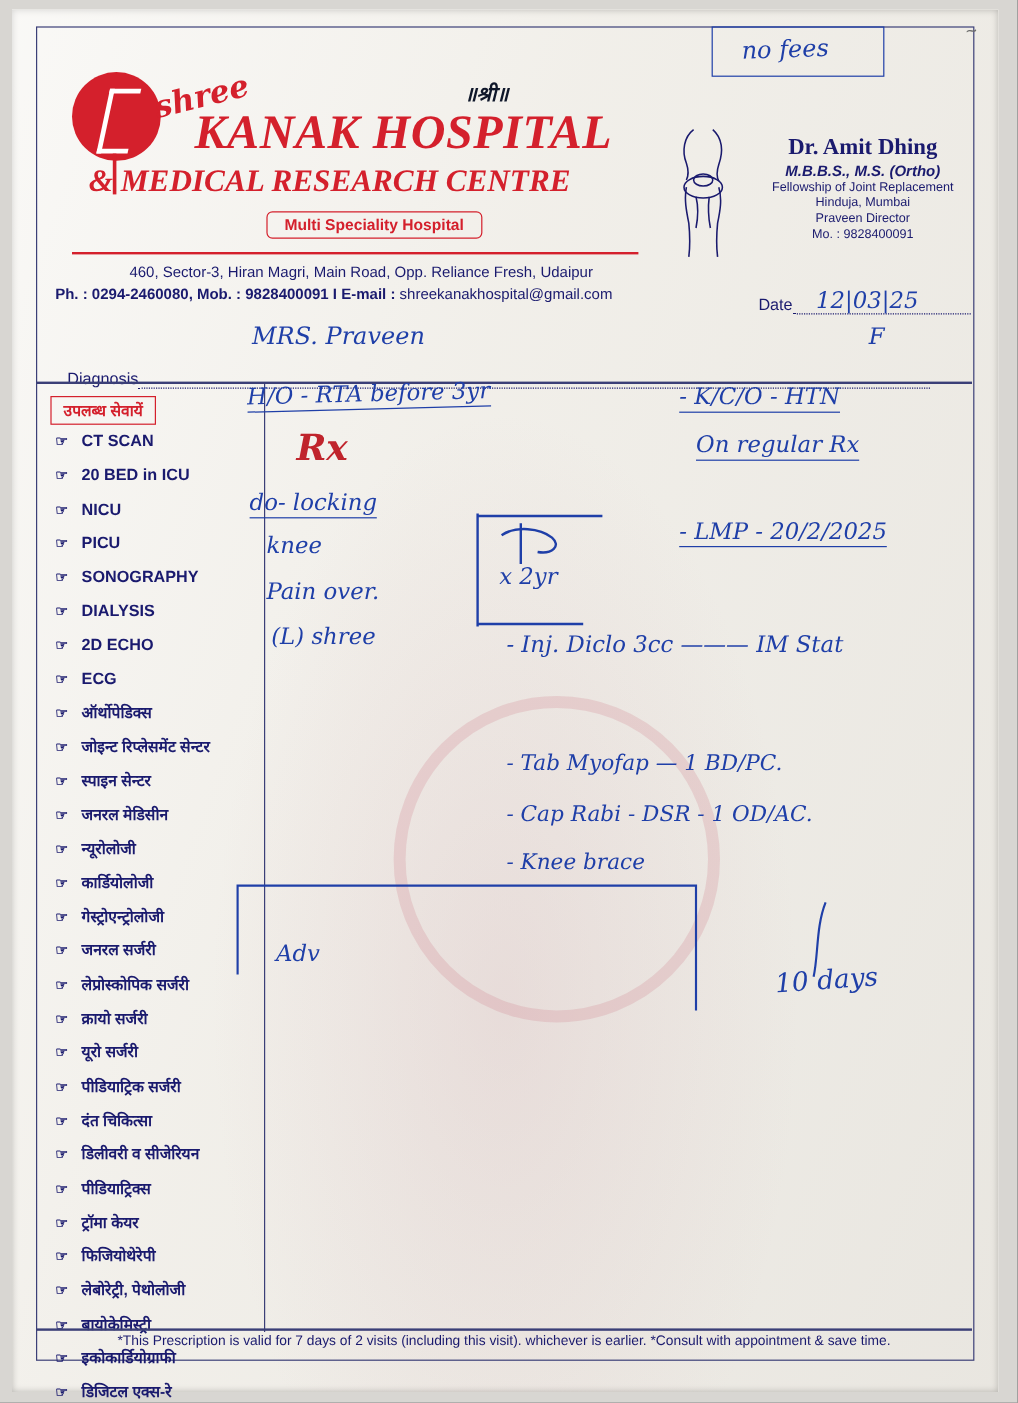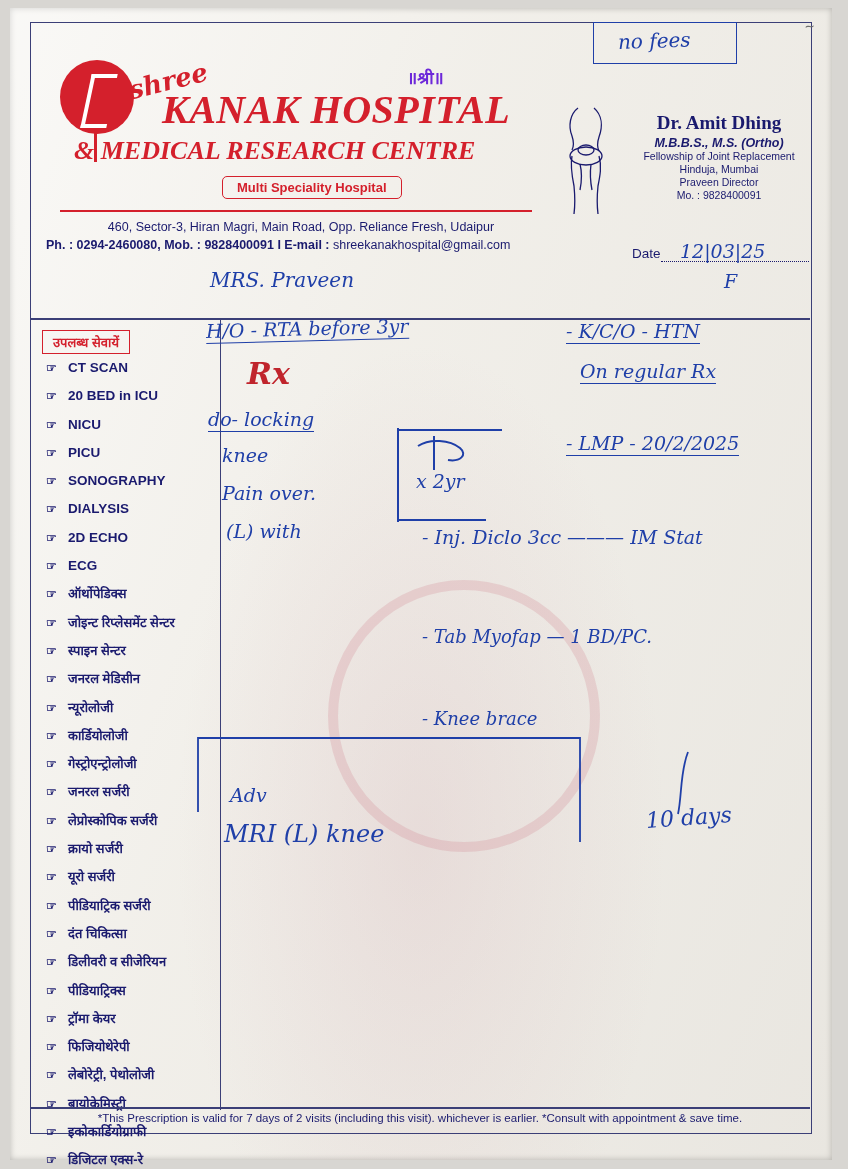--- a/index.html
+++ b/index.html
@@ -80,24 +80,25 @@
     left: 96px; top: 42px;
     font-family: "DejaVu Serif", serif;
     font-style: italic;
     font-weight: bold;
     font-size: 26px;
     color: #d4202c;
     transform: rotate(-14deg);
   }
   .shri-hindi {
     position: absolute;
-    left: 375px; top: 42px;
+    left: 355px; top: 42px;
     font-size: 17px;
-    color: #6d28d9;
-    font-weight: bold;
+    color: #0f172a;
+    font-weight: bold;
+    font-style: italic;
   }
   .h-main {
     position: absolute;
     left: 130px; top: 62px;
     font-family: "Liberation Serif", serif;
     font-size: 40px;
     font-weight: bold;
     font-style: italic;
     color: #d4202c;
     letter-spacing: .5px;
@@ -348,20 +349,23 @@
       </div>
 
       <div class="date-row">
         <span>Date</span><span class="lead" style="width:148px;">&nbsp;</span>
       </div>
       <div class="ink" style="left:648px; top:216px; font-size:19px;">12|03|25</div>
 
       <div class="ink" style="left:178px; top:244px; font-size:20px;">MRS.  Praveen</div>
       <div class="ink" style="left:692px; top:246px; font-size:19px;">F</div>
 
+      <div class="dx-row">
+        <span>Diagnosis</span><span class="lead" style="width:660px;">&nbsp;</span>
+      </div>
     </div>
 
     <div class="hdr-rule"></div>
 
     <div class="services">
       <div class="svc-title">उपलब्ध सेवायें</div>
 
       <div class="svc"><span class="bullet">☞</span><span>CT SCAN</span></div>
       <div class="svc"><span class="bullet">☞</span><span>20 BED in ICU</span></div>
       <div class="svc"><span class="bullet">☞</span><span>NICU</span></div>
@@ -398,46 +402,46 @@
     <div class="ink ul" style="left:196px; top:312px; font-size:19px; transform:rotate(-1.5deg);">H/O - RTA before 3yr</div>
 
     <div class="ink red" style="left:237px; top:348px; font-size:30px; font-weight:bold;">Rx</div>
 
     <div class="ink ul" style="left:556px; top:312px; font-size:19px;">- K/C/O - HTN</div>
     <div class="ink ul" style="left:570px; top:352px; font-size:19px;">On regular Rx</div>
 
     <div class="ink ul" style="left:198px; top:400px; font-size:19px;">do- locking</div>
     <div class="ink" style="left:212px; top:436px; font-size:19px;">knee</div>
     <div class="ink" style="left:212px; top:474px; font-size:19px;">Pain over.</div>
-    <div class="ink" style="left:216px; top:512px; font-size:19px;">(L) with</div>
+    <div class="ink" style="left:216px; top:512px; font-size:19px;">(L) shree</div>
 
     <svg style="position:absolute; left:380px; top:418px;" width="120" height="100" viewBox="0 0 120 100">
       <g fill="none" stroke="#1f3fa8" stroke-width="2">
         <path d="M8 2 L8 96"></path>
         <path d="M8 4 L112 4"></path>
         <path d="M8 94 L96 94"></path>
         <path d="M28 20 C40 12, 60 14, 70 22 C78 29, 70 36, 58 34"></path>
         <path d="M44 10 L44 44"></path>
       </g>
     </svg>
     <div class="ink" style="left:406px; top:462px; font-size:19px;">x 2yr</div>
 
     <div class="ink ul" style="left:556px; top:424px; font-size:19px;">- LMP - 20/2/2025</div>
 
     <div class="ink" style="left:412px; top:518px; font-size:19px;">- Inj. Diclo 3cc ——— IM Stat</div>
     <div class="ink" style="left:412px; top:618px; font-size:18px;">- Tab Myofap — 1 BD/PC.</div>
+    <div class="ink" style="left:412px; top:660px; font-size:18px;">- Cap Rabi - DSR - 1 OD/AC.</div>
     <div class="ink" style="left:412px; top:700px; font-size:18px;">- Knee brace</div>
 
     <svg style="position:absolute; left:186px; top:726px;" width="400" height="110" viewBox="0 0 400 110">
       <g fill="none" stroke="#1f3fa8" stroke-width="1.8">
         <path d="M2 78 L2 4 L384 4 L384 108"></path>
       </g>
     </svg>
     <div class="ink" style="left:220px; top:776px; font-size:19px;">Adv</div>
-    <div class="ink" style="left:214px; top:812px; font-size:24px;">MRI (L) knee</div>
 
     <div class="ink" style="left:636px; top:800px; font-size:22px; transform:rotate(-4deg);">10 days</div>
     <svg style="position:absolute; left:650px; top:740px;" width="60" height="70" viewBox="0 0 60 70">
       <path d="M28 4 C20 24, 22 48, 18 66" fill="none" stroke="#1f3fa8" stroke-width="1.8"></path>
     </svg>
 
     <div class="foot-rule"></div>
     <div class="footer">*This Prescription is valid for 7 days of 2 visits (including this visit). whichever is earlier. *Consult with appointment &amp; save time.</div>
   </div>
 </div>

